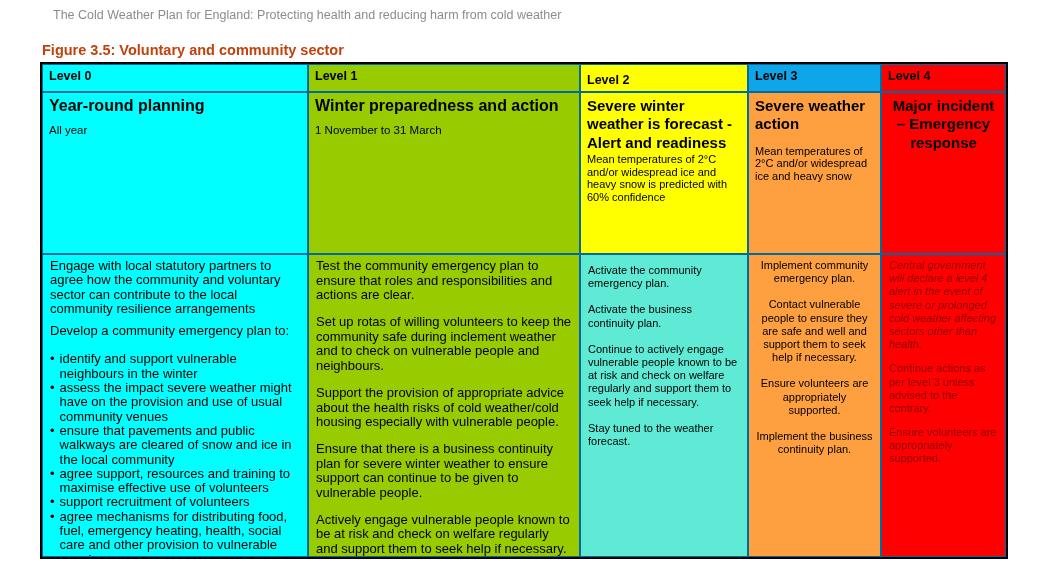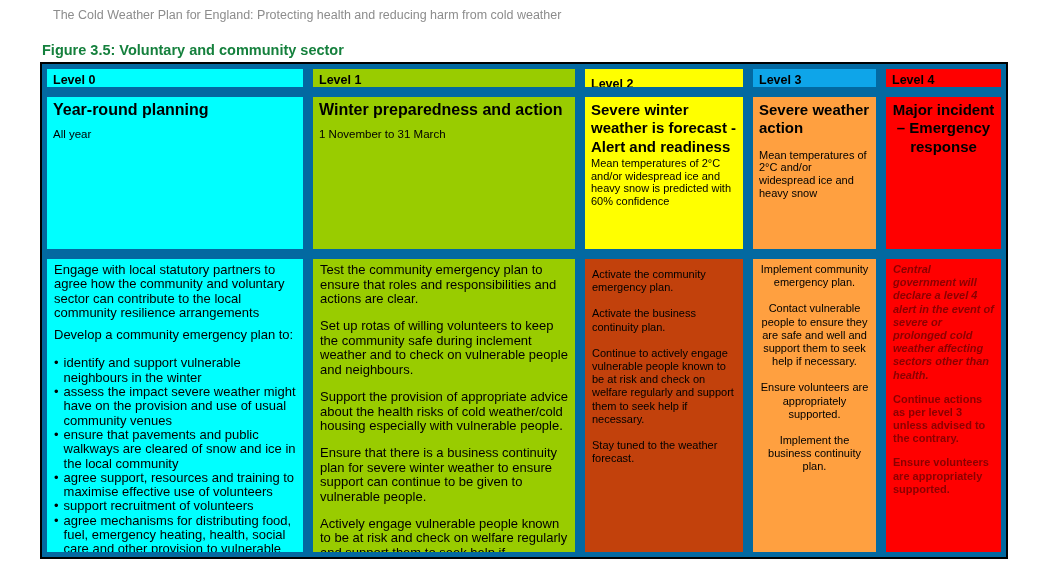--- a/index.html
+++ b/index.html
@@ -5,52 +5,52 @@
   html,body{margin:0;padding:0;}
   body{
     width:1042px;height:574px;position:relative;overflow:hidden;
     background:#ffffff;font-family:"Liberation Sans",sans-serif;color:#000;
   }
   .doc-header{
     position:absolute;left:53px;top:8px;font-size:12.5px;color:#8c8c8c;
     white-space:nowrap;
   }
   .figure-title{
-    position:absolute;left:42px;top:42px;font-size:14.5px;font-weight:bold;color:#15803d;
+    position:absolute;left:42px;top:42px;font-size:14.5px;font-weight:bold;color:#c2410c;
     white-space:nowrap;
   }
   .levels-table{
     position:absolute;left:40px;top:62px;
     display:grid;
     grid-template-columns:266px 272px 168px 133px 125px;
     grid-template-rows:28px 162px 303px;
     border:2px solid #000;
   }
   .cell{
-    border:5px solid #0369a1;
+    border:1px solid #0369a1;
     box-sizing:border-box;
     overflow:hidden;
   }
   
   .level-label-cell{font-weight:bold;font-size:12.5px;padding:4px 6px 0 6px;}
   .level-label-cell.c2{padding-top:8px;}
   
   .title-cell{padding:4px 6px;}
   .cell-title{font-weight:bold;font-size:16px;line-height:1.15;}
   .c2 .cell-title,.c3 .cell-title,.c4 .cell-title{font-size:15px;line-height:1.22;}
   .cell-subtitle{font-size:11.5px;line-height:1.16;margin-top:9px;}
   .c2 .cell-subtitle{font-size:11px;margin-top:1px;}
   .c3 .cell-subtitle{font-size:11px;margin-top:11px;}
   .cell-subtitle:empty{display:none;}
   
   .body-cell{padding:4px 7px;font-size:13px;line-height:1.1;}
   .body-cell.c1{line-height:1.13;}
   .body-cell.c2{font-size:11px;line-height:1.2;padding-top:9px;}
   .body-cell.c3{font-size:11px;line-height:1.2;}
-  .body-cell.c4{font-size:11px;line-height:1.2;font-weight:bold;}
+  .body-cell.c4{font-size:11px;line-height:1.2;}
   .para{margin:0 0 12px 0;}
   .body-cell.c0 .para{margin-bottom:8px;}
   .body-cell.c2 .para,.body-cell.c3 .para{margin-bottom:13px;}
   .body-cell.c4 .para{margin-bottom:11px;}
   .para:last-child{margin-bottom:0;}
   .para.italic{font-style:italic;}
   .bullets{margin-top:14px;}
   .bullet{display:flex;gap:5px;align-items:flex-start;}
   .bullet .dot{flex:0 0 auto;}
 </style>
@@ -131,21 +131,21 @@
   </div>
   <div class="cell body-cell c1" style="background-color: rgb(153, 204, 0);">
     <div>
         <p class="para">Test the community emergency plan to ensure that roles and responsibilities and actions are clear.</p>
         <p class="para">Set up rotas of willing volunteers to keep the community safe during inclement weather and to check on vulnerable people and neighbours.</p>
         <p class="para">Support the provision of appropriate advice about the health risks of cold weather/cold housing especially with vulnerable people.</p>
         <p class="para">Ensure that there is a business continuity plan for severe winter weather to ensure support can continue to be given to vulnerable people.</p>
         <p class="para">Actively engage vulnerable people known to be at risk and check on welfare regularly and support them to seek help if necessary.</p>
       </div>
   </div>
-  <div class="cell body-cell c2" style="background-color: #c2410c;">
+  <div class="cell body-cell c2" style="background-color: #5eead4;">
     <div>
         <p class="para">Activate the community emergency plan.</p>
         <p class="para">Activate the business continuity plan.</p>
         <p class="para">Continue to actively engage vulnerable people known to be at risk and check on welfare regularly and support them to seek help if necessary.</p>
         <p class="para">Stay tuned to the weather forecast.</p>
       </div>
   </div>
   <div class="cell body-cell c3" style="background-color: rgb(255, 160, 64); text-align: center;">
     <div>
         <p class="para">Implement community emergency plan.</p>

